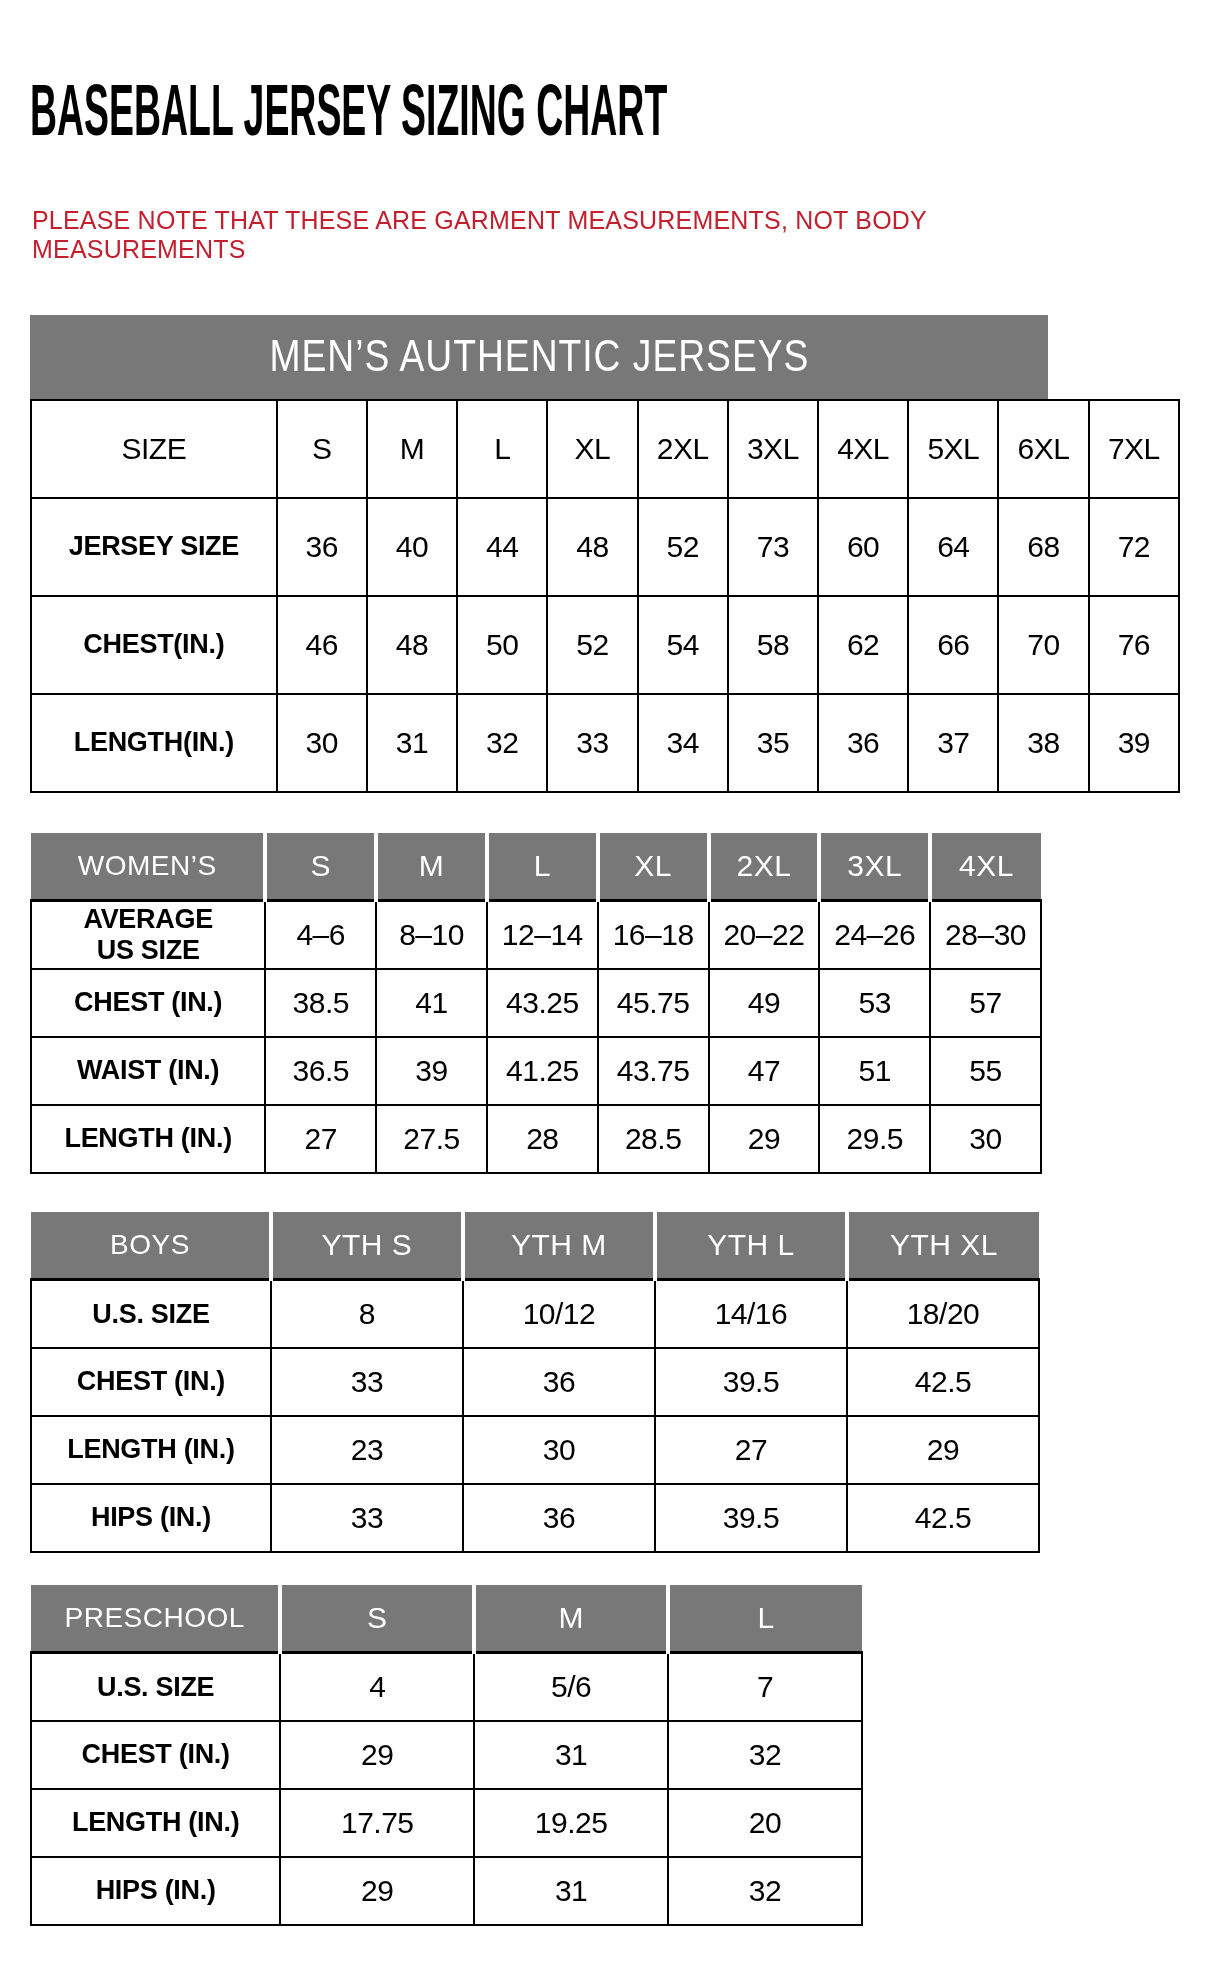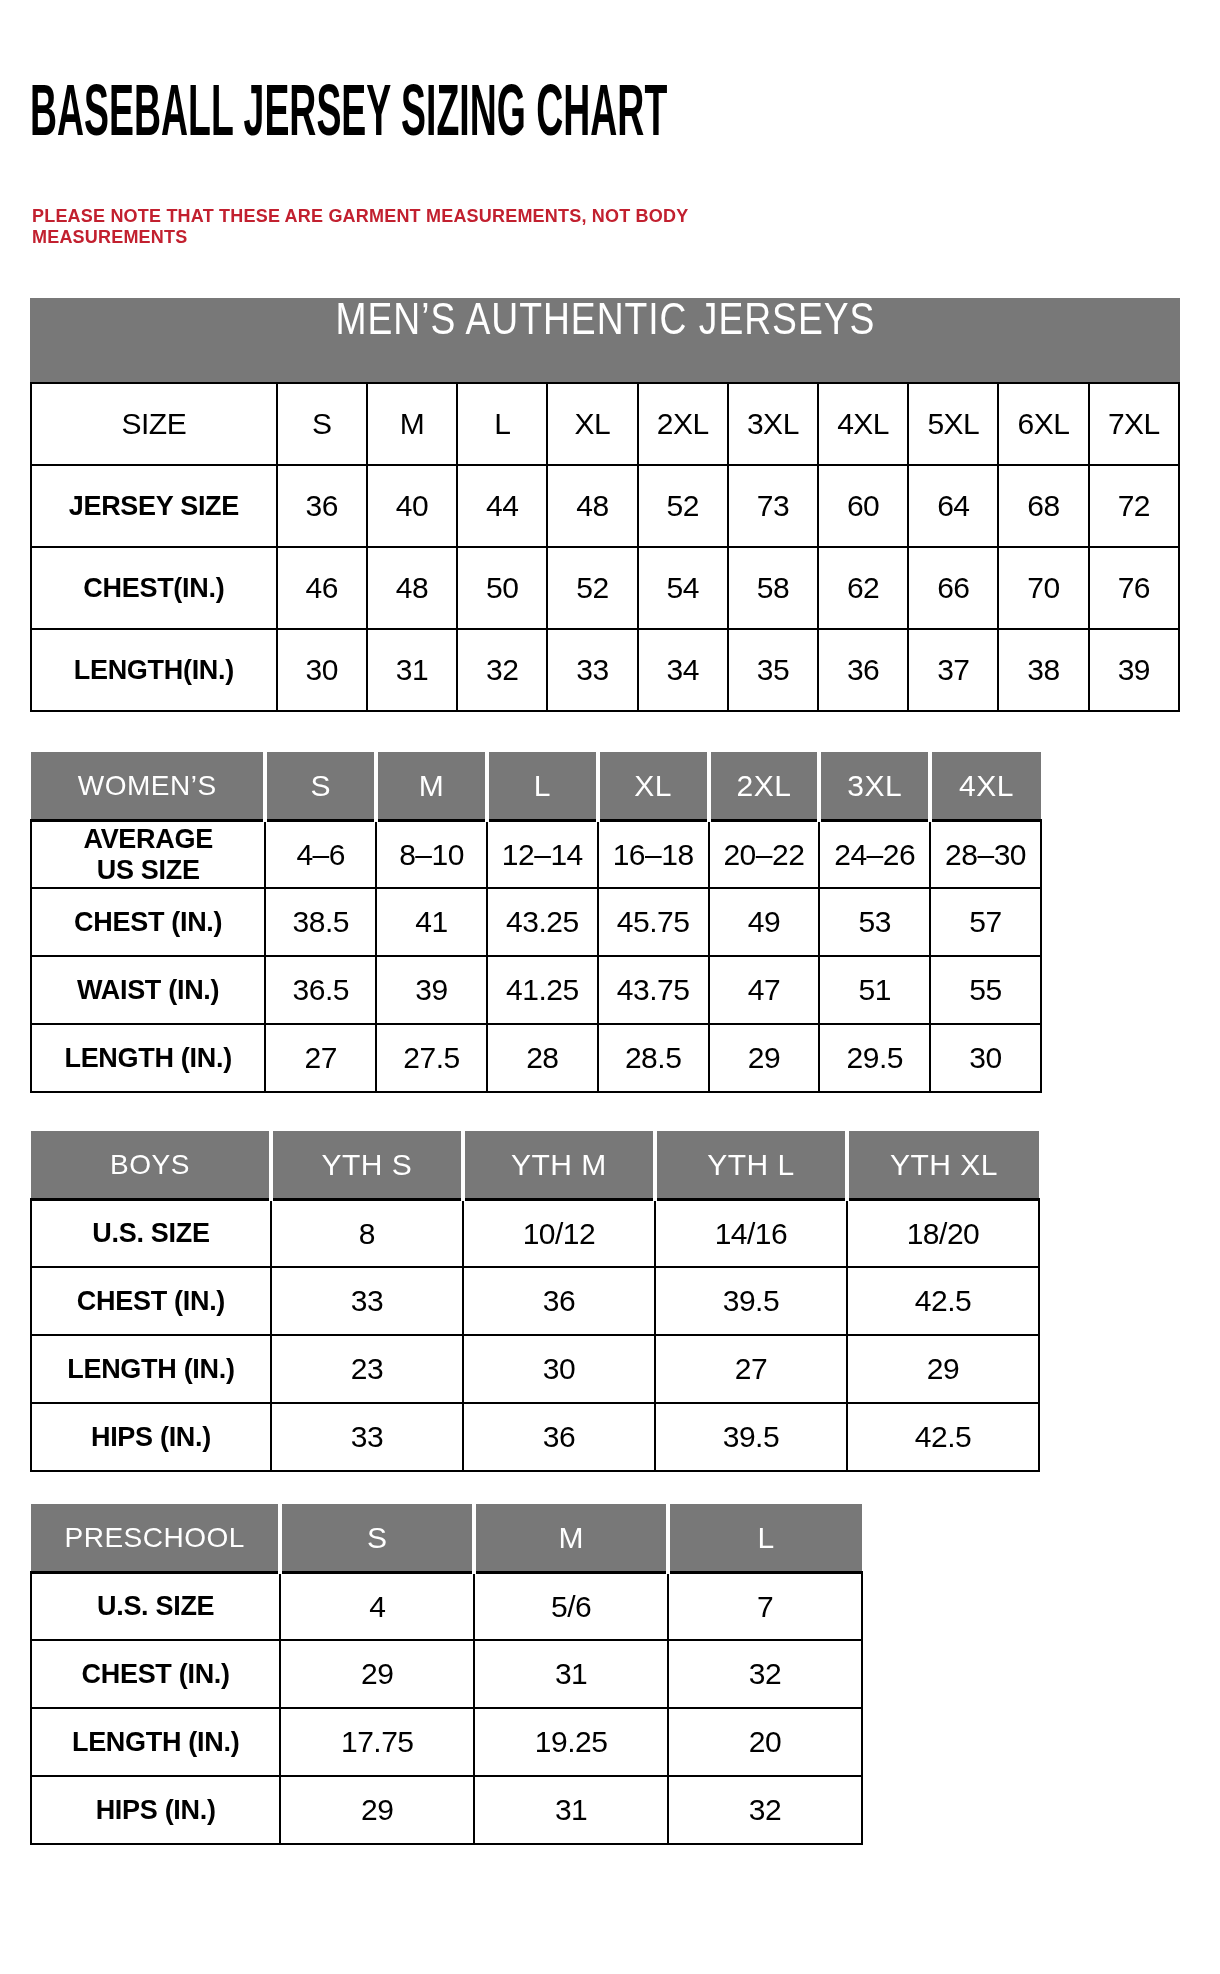--- a/index.html
+++ b/index.html
@@ -17,36 +17,36 @@
   .page-title {
     display:inline-block;
     font-size:72px; font-weight:700; line-height:1.02;
     white-space:nowrap; letter-spacing:0;
     transform:scaleX(0.52); transform-origin:left center;
   }
 
   
   .note {
     color:var(--red);
-    font-size:18px; font-weight:700; line-height:1.18;
+    font-size:25px; font-weight:400; line-height:1.18;
     letter-spacing:0.2px;
     margin:0 0 4px 2px;
   }
 
   
   .section-mens      { margin-top:50px; }
   .section-womens    { margin-top:40px; }
   .section-boys      { margin-top:38px; }
   .section-preschool { margin-top:32px; }
 
   
   .band {
-    width:1150px; height:84px;
+    width:1018px; height:84px;
     background:var(--gray); color:#fff;
-    display:flex; align-items:flex-start; justify-content:center;
+    display:flex; align-items:center; justify-content:center;
   }
   .band-text {
     display:inline-block; font-size:38px; letter-spacing:1px;
     transform:scale(0.98,1.18); transform-origin:center;
     white-space:nowrap;
   }
 
   
   table.size-table {
     border-collapse:collapse; table-layout:fixed;
@@ -60,21 +60,21 @@
   .size-table th, .size-table td {
     border:2px solid #000;
     text-align:center; vertical-align:middle;
     font-weight:400; padding:0;
   }
   .size-table td { font-size:30px; letter-spacing:-0.5px; }
   .size-table tbody th.row-label {
     font-size:27px; letter-spacing:-0.3px;
     white-space:pre-line; line-height:1.15;font-weight:bold;
   }
-  #mens-table tr { height:82px;margin-left:8px; }
+  #mens-table tr { height:98px;margin-left:8px; }
   #womens-table tr, #boys-table tr, #preschool-table tr { height:68px; }
 
   
   #mens-table thead th { font-size:30px; font-weight:400; letter-spacing:-0.5px; background:#fff; }
 
   
   .gray-head thead th {
     background:var(--gray); color:#fff;
     font-size:30px; font-weight:400; letter-spacing:0.5px;
     border:0 none;

